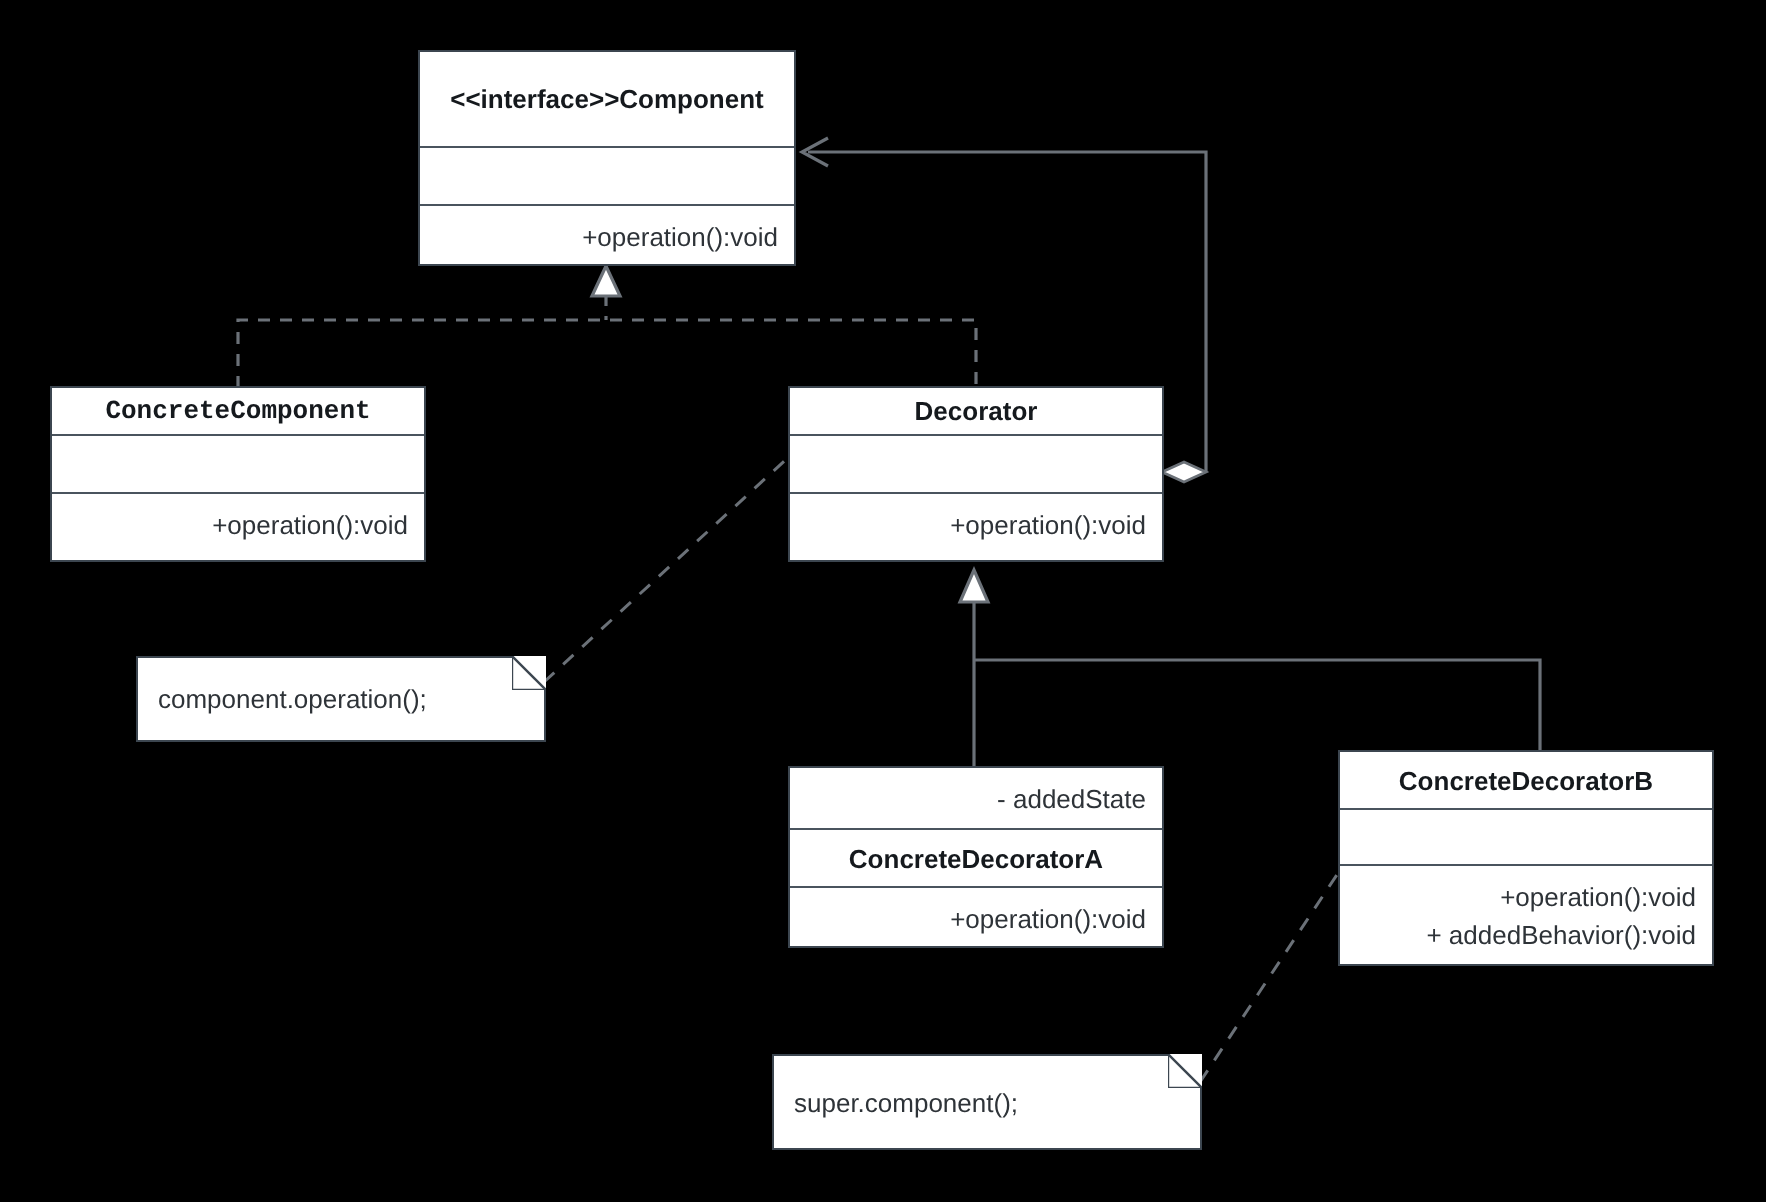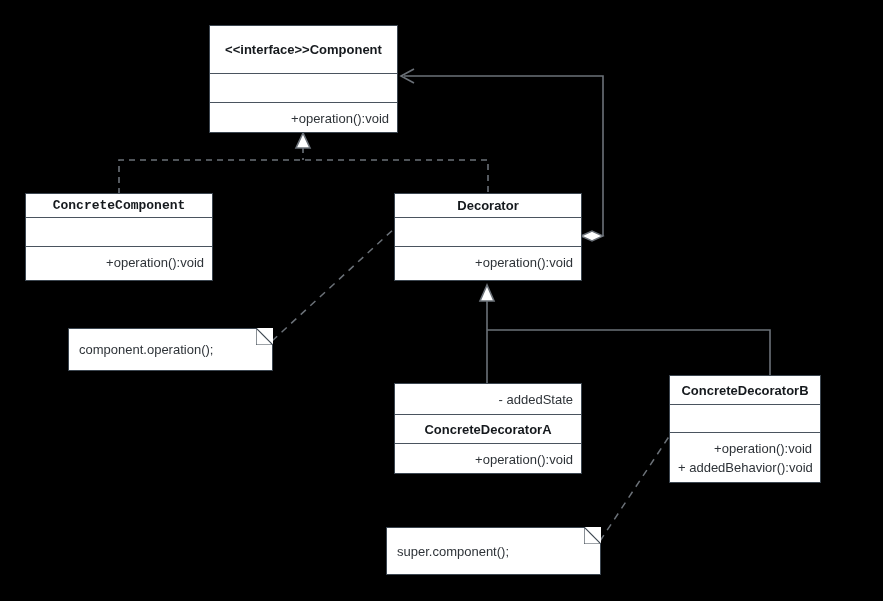--- a/index.html
+++ b/index.html
@@ -166,21 +166,21 @@
       <div class="member">- addedState</div>
     </div>
     <div class="compartment" style="height:29px;">
       <div class="cls-name">ConcreteDecoratorA</div>
     </div>
     <div class="compartment" style="height:31px;">
       <div class="member">+operation():void</div>
     </div>
   </div>
 
-  <div class="uml-class" style="left:669px; top:375px; width:152px; height:108px;">
+  <div class="uml-class" style="left:669px; top:375px; width:188px; height:108px;">
     <div class="compartment" style="height:29px;">
       <div class="cls-name">ConcreteDecoratorB</div>
     </div>
     <div class="compartment empty-compartment" style="height:28px;"></div>
     <div class="compartment" style="height:49px;">
       <div class="member">+operation():void</div>
       <div class="member">+ addedBehavior():void</div>
     </div>
   </div>
 

